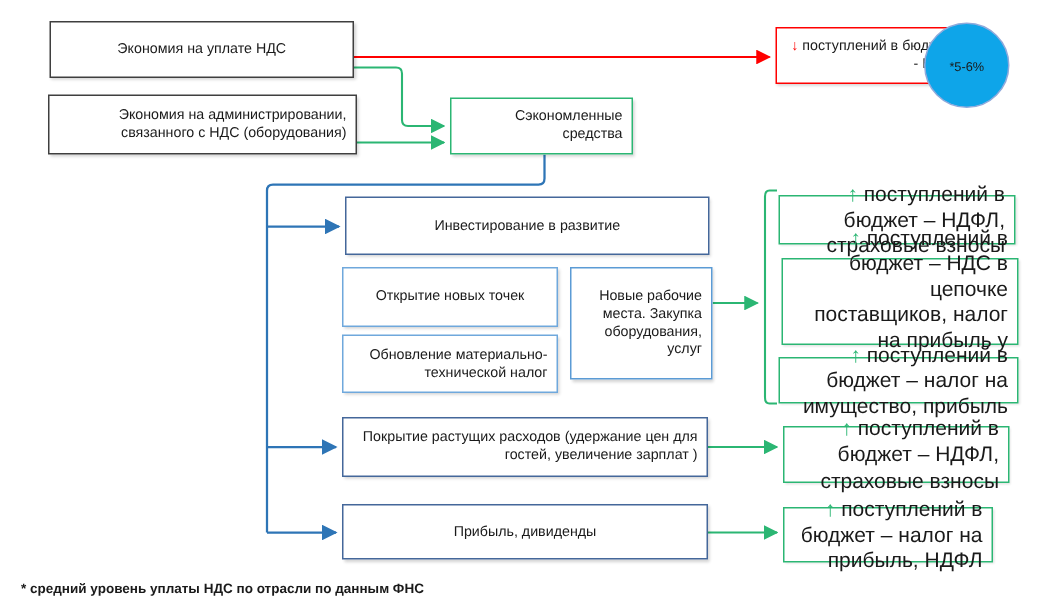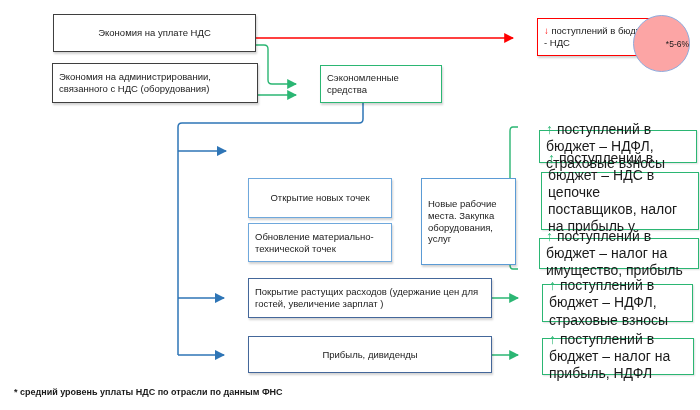--- a/index.html
+++ b/index.html
@@ -3,38 +3,37 @@
 <meta charset="utf-8">
 <style>
   html,body{margin:0;padding:0;background:#fff;}
   #canvas{
     position:relative;width:700px;height:410px;background:#ffffff;
     font-family:"Liberation Sans",sans-serif;color:#1a1a1a;overflow:hidden;
   }
   #wires{position:absolute;left:0;top:0;z-index:0;}
   .box{
     position:absolute;display:flex;align-items:center;justify-content:center;
-    text-align:left;background:#ffffff;font-size:9.5px;line-height:1.22;
+    text-align:right;background:#ffffff;font-size:9.5px;line-height:1.22;
     padding:2px 6px;box-sizing:border-box;z-index:1;
     box-shadow:1px 1.5px 2px rgba(0,0,0,0.18);
-    margin-left:20px;
   }
   .black-box{border:1.6px solid #3f3f3f;}
   .green-box{border:1.4px solid #2bb673;}
   .red-box{border:1.6px solid #ff0000;}
   .dark-box{border:1.5px solid #44679a;}
   .light-box{border:1.4px solid #6fa8dc;}
   .light-box-strong{border:1.8px solid #5b9bd5;}
   .outcome{border:1.4px solid #2bb673;font-size:14px;box-shadow:1px 1px 1.5px rgba(0,0,0,0.12);}
   .up{color:#2bb673;font-weight:bold;}
   .down{color:#ff0000;font-weight:bold;}
   #badge{
-    position:absolute;left:633px;top:15px;width:55px;height:55px;border-radius:50%;
-    border:1.4px solid #8faadc;background:#fca5a5;display:flex;align-items:center;
-    justify-content:flex-end;font-size:8.5px;z-index:2;
+    position:absolute;left:616px;top:15px;width:55px;height:55px;border-radius:50%;
+    border:1.4px solid #8faadc;background:#0ea5e9;display:flex;align-items:center;
+    justify-content:center;font-size:8.5px;z-index:2;
   }
   #footnote{position:absolute;left:14px;top:387px;font-size:9px;color:#1a1a1a;z-index:1;font-weight:bold;}
 </style>
 </head>
 <body>
 
 <div id="canvas">
 
   <svg id="wires" width="700" height="410">
     <defs>
@@ -74,30 +73,33 @@
   </div>
 
   <div class="box red-box" style="left:517px;top:18px;width:125px;height:38px;">
     <span><span class="down">↓</span> <span>поступлений в бюджет - НДС</span></span>
   </div>
 
   <div id="badge">
     <span>*5-6%</span>
   </div>
 
+  <div class="box dark-box" style="left:230px;top:131px;width:243px;height:39px;">
+    <span>Инвестирование в развитие</span>
+  </div>
 
   <div class="box light-box" style="left:228px;top:178px;width:144px;height:40px;">
     <span>Открытие новых точек</span>
   </div>
 
   <div class="box light-box" style="left:228px;top:223px;width:144px;height:39px;">
-    <span>Обновление материально-технической точек</span>
+    <span>Обновление материально-технической налог</span>
   </div>
 
-  <div class="box light-box-strong" style="left:401px;top:178px;width:95px;height:87px;">
+  <div class="box light-box-strong" style="left:380px;top:178px;width:95px;height:75px;">
     <span>Новые рабочие места. Закупка оборудования, услуг</span>
   </div>
 
   <div class="box dark-box" style="left:228px;top:278px;width:244px;height:40px;">
     <span>Покрытие растущих расходов (удержание цен для гостей, увеличение зарплат )</span>
   </div>
 
   <div class="box dark-box" style="left:228px;top:336px;width:244px;height:37px;">
     <span>Прибыль, дивиденды</span>
   </div>
@@ -111,19 +113,19 @@
   </div>
 
   <div class="box outcome" style="left:519px;top:238px;width:160px;height:31px;">
     <span><span class="up">↑</span> <span>поступлений в бюджет – налог на имущество, прибыль</span></span>
   </div>
 
   <div class="box outcome" style="left:522px;top:284px;width:151px;height:38px;">
     <span><span class="up">↑</span> <span>поступлений в бюджет – НДФЛ, страховые взносы</span></span>
   </div>
 
-  <div class="box outcome" style="left:522px;top:338px;width:152px;height:37px;">
+  <div class="box outcome" style="left:522px;top:338px;width:140px;height:37px;">
     <span><span class="up">↑</span> <span>поступлений в бюджет – налог на прибыль, НДФЛ</span></span>
   </div>
 
   <div id="footnote">* средний уровень уплаты НДС по отрасли по данным ФНС</div>
 
 </div>
 
 </body></html>

